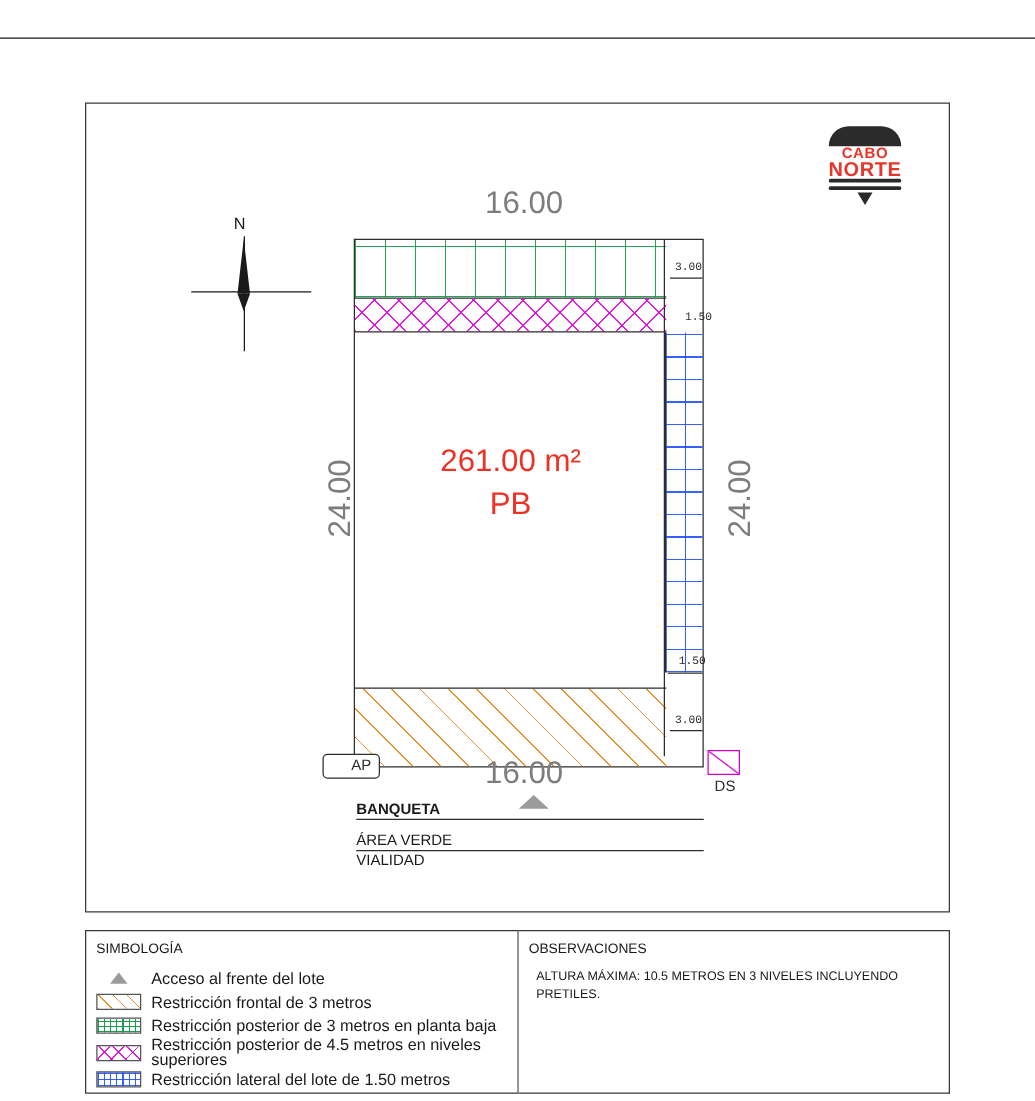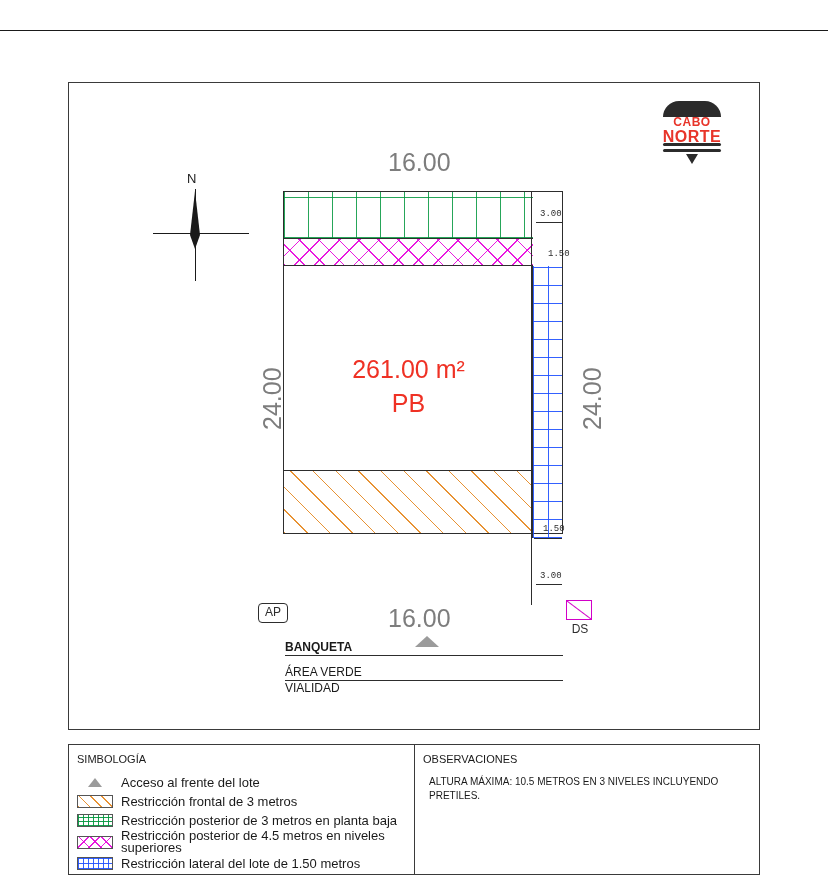--- a/index.html
+++ b/index.html
@@ -112,21 +112,21 @@
     left: 25px; top: 53px;
     width: 0; height: 0;
     border-left: 6px solid transparent;
     border-right: 6px solid transparent;
     border-top: 10px solid #2b2b2b;
   }
   
   .lot {
     position: absolute;
     left: 283px; top: 191px;
-    width: 280px; height: 343px;
+    width: 280px; height: 423px;
     border: 1px solid #2d2d2d;
     box-sizing: border-box;
     background: #ffffff;
   }
   
   .band-rear {
     position: absolute;
     left: 0px; top: 0px;
     width: 249px; height: 47px;
     border-bottom: 1px solid #2d2d2d;
@@ -208,20 +208,21 @@
     position: absolute;
     left: 258px; top: 603px;
     width: 28px; height: 18px;
     border: 1px solid #2d2d2d;
     border-radius: 4px;
     font-size: 12px;
     color: #2d2d2d;
     text-align: center;
     line-height: 17px;
     background: #fff;
+    padding-left: 16px;
   }
   .ds-box {
     position: absolute;
     left: 566px; top: 600px;
     width: 26px; height: 20px;
     border: 1px solid #d200c8;
     box-sizing: border-box;
     background:
       linear-gradient(to top right, transparent calc(50% - 1px), #d200c8 50%, transparent calc(50% + 1px));
   }

